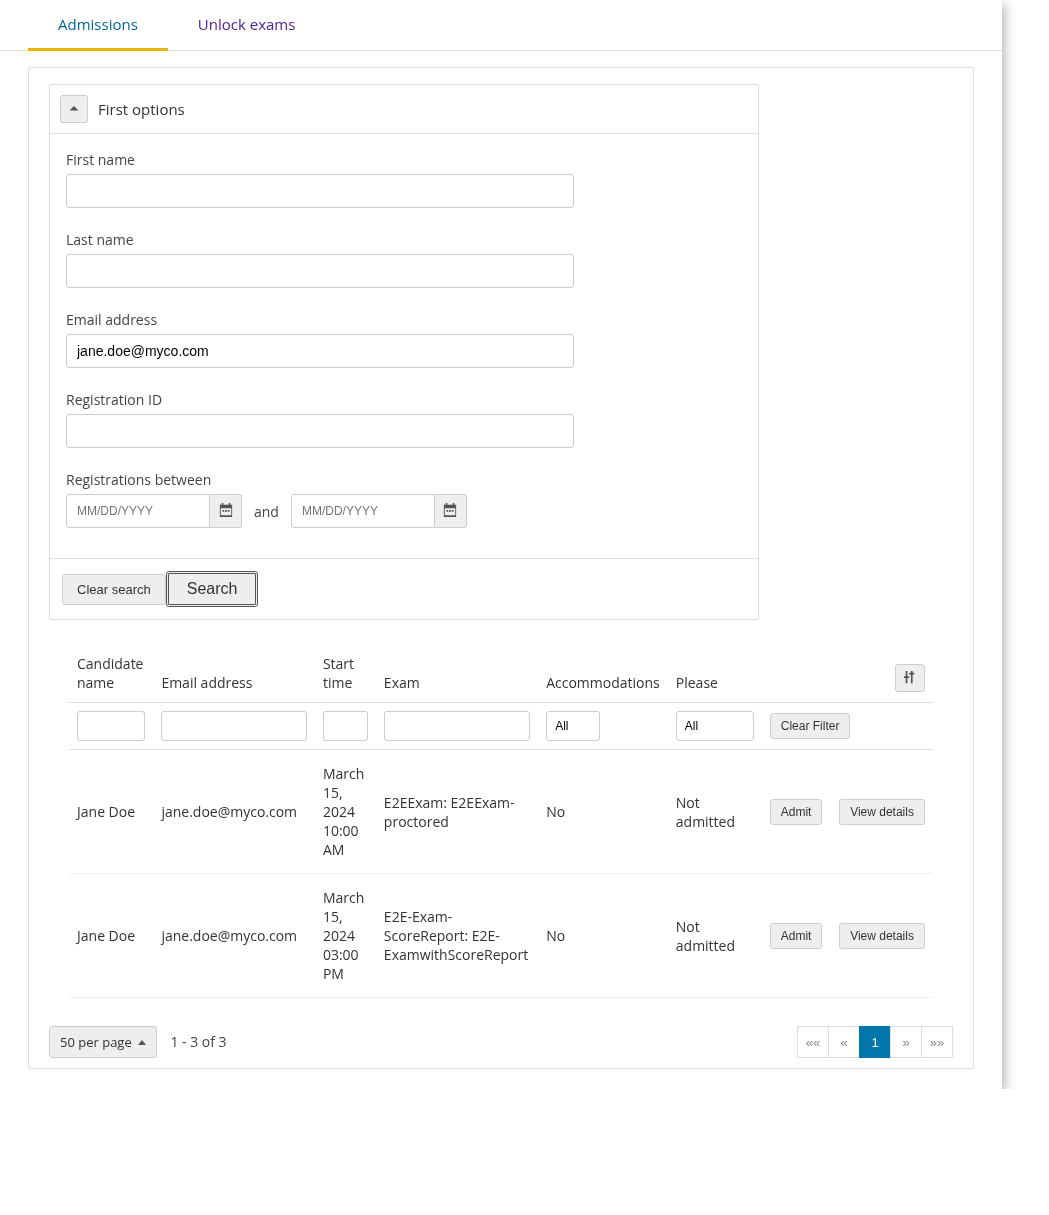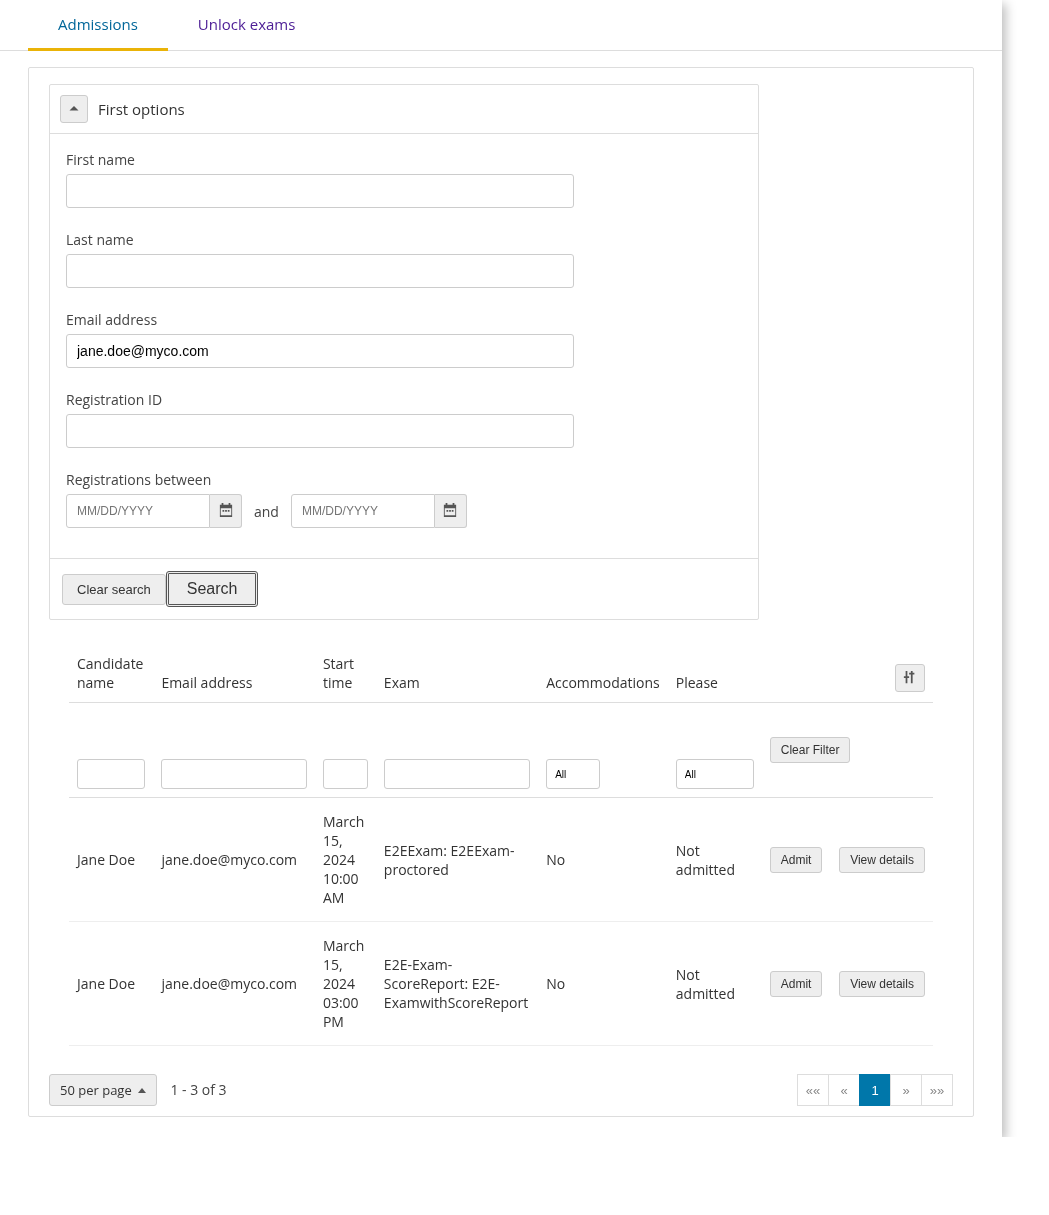--- a/index.html
+++ b/index.html
@@ -158,22 +158,21 @@
   .filter-row td {
     padding: 8px 8px;
     border-bottom: 1px solid #ddd;
   }
   .filter-input {
     width: 100%;
     height: 30px;
     border: 1px solid #ccc;
     border-radius: 3px;
     padding: 0 8px;
-    font-size: 10px;
-    margin-top: 48px;
+    font-size: 12px;
   }
   tbody.data tr td {
     padding: 14px 8px;
     border-bottom: 1px solid #eee;
     vertical-align: middle;
     font-size: 14px;
     color: #333;
   }
   .settings-btn {
     width: 30px;

